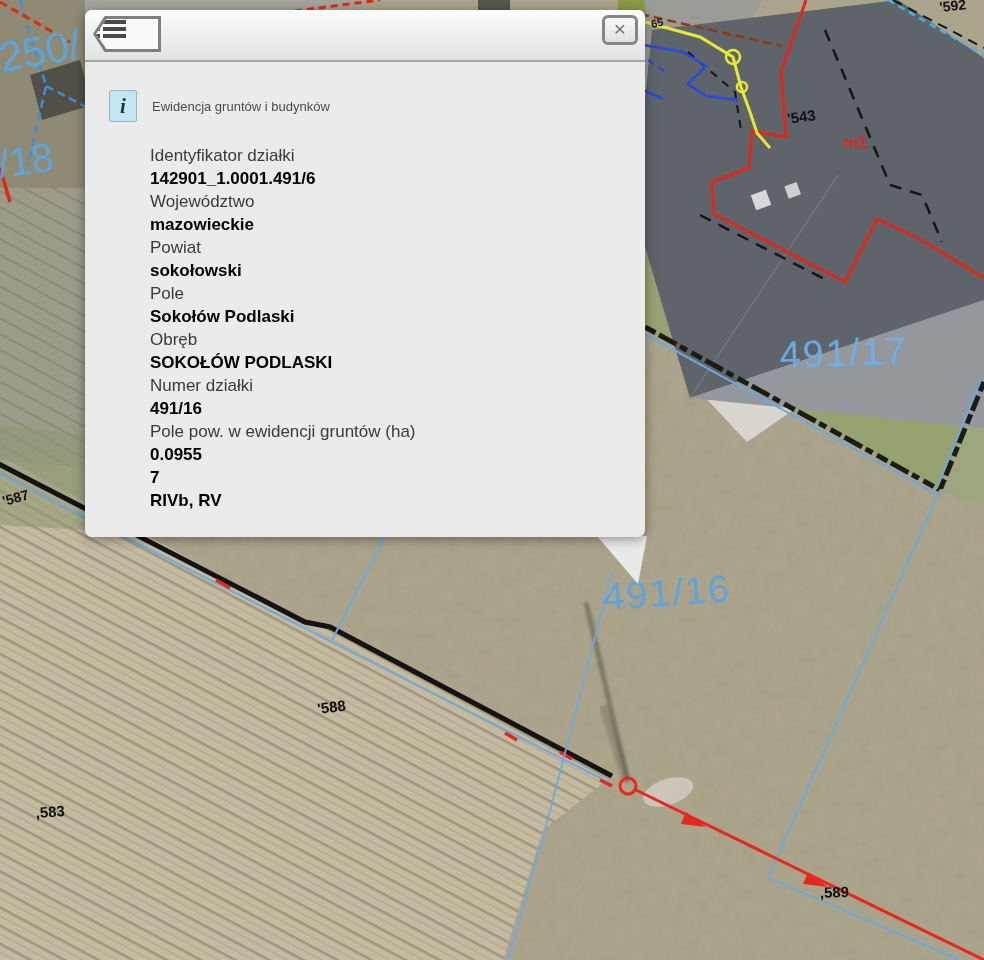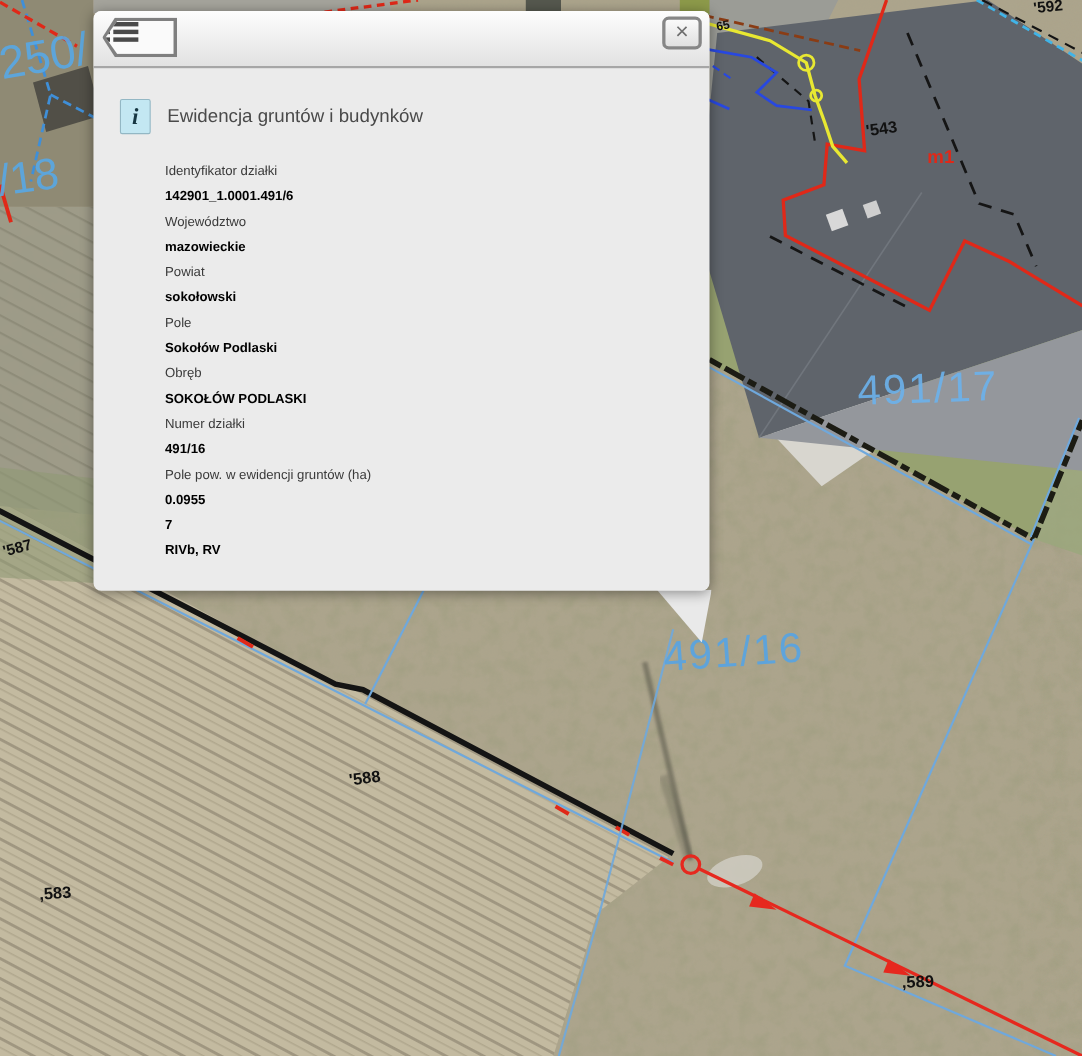--- a/index.html
+++ b/index.html
@@ -23,22 +23,22 @@
   .close-btn{position:absolute;right:7px;top:5px;width:36px;height:30px;
          border:3px solid #868686;border-radius:6px;box-sizing:border-box;
          background:linear-gradient(#fafafa,#e0e0e0);color:#6e6e6e;
          font-size:21px;line-height:22px;text-align:center;cursor:pointer;
          font-weight:500;}
   .popup-body{padding:28px 20px 0 24px;}
   .info-row{display:flex;align-items:center;margin-bottom:22px;}
   .info-icon{width:26px;height:30px;background:#c3e7f2;border:1px solid #93b7c4;
          border-radius:2px;color:#173642;font-family:"Liberation Serif","DejaVu Serif",serif;
          font-weight:bold;font-style:italic;font-size:21px;line-height:30px;text-align:center;}
-  .info-title{margin-left:15px;color:#4a4a4a;font-size:17px;}
-  .attr-list{margin-left:41px;font-size:12px;line-height:23px;color:#3a3a3a;}
+  .info-title{margin-left:15px;color:#4a4a4a;font-size:13px;}
+  .attr-list{margin-left:41px;font-size:17px;line-height:23px;color:#3a3a3a;}
   .attr-list .val{font-weight:bold;color:#000;}
   
   .popup-tail{position:absolute;left:597px;top:536px;width:50px;height:48px;
          background:#e9e9e9;clip-path:polygon(0 0,100% 0,82% 100%);z-index:4;
          filter:drop-shadow(2px 1px 2px rgba(0,0,0,.25));}
 </style>
 </head>
 <body>
 
 <div class="stage">

